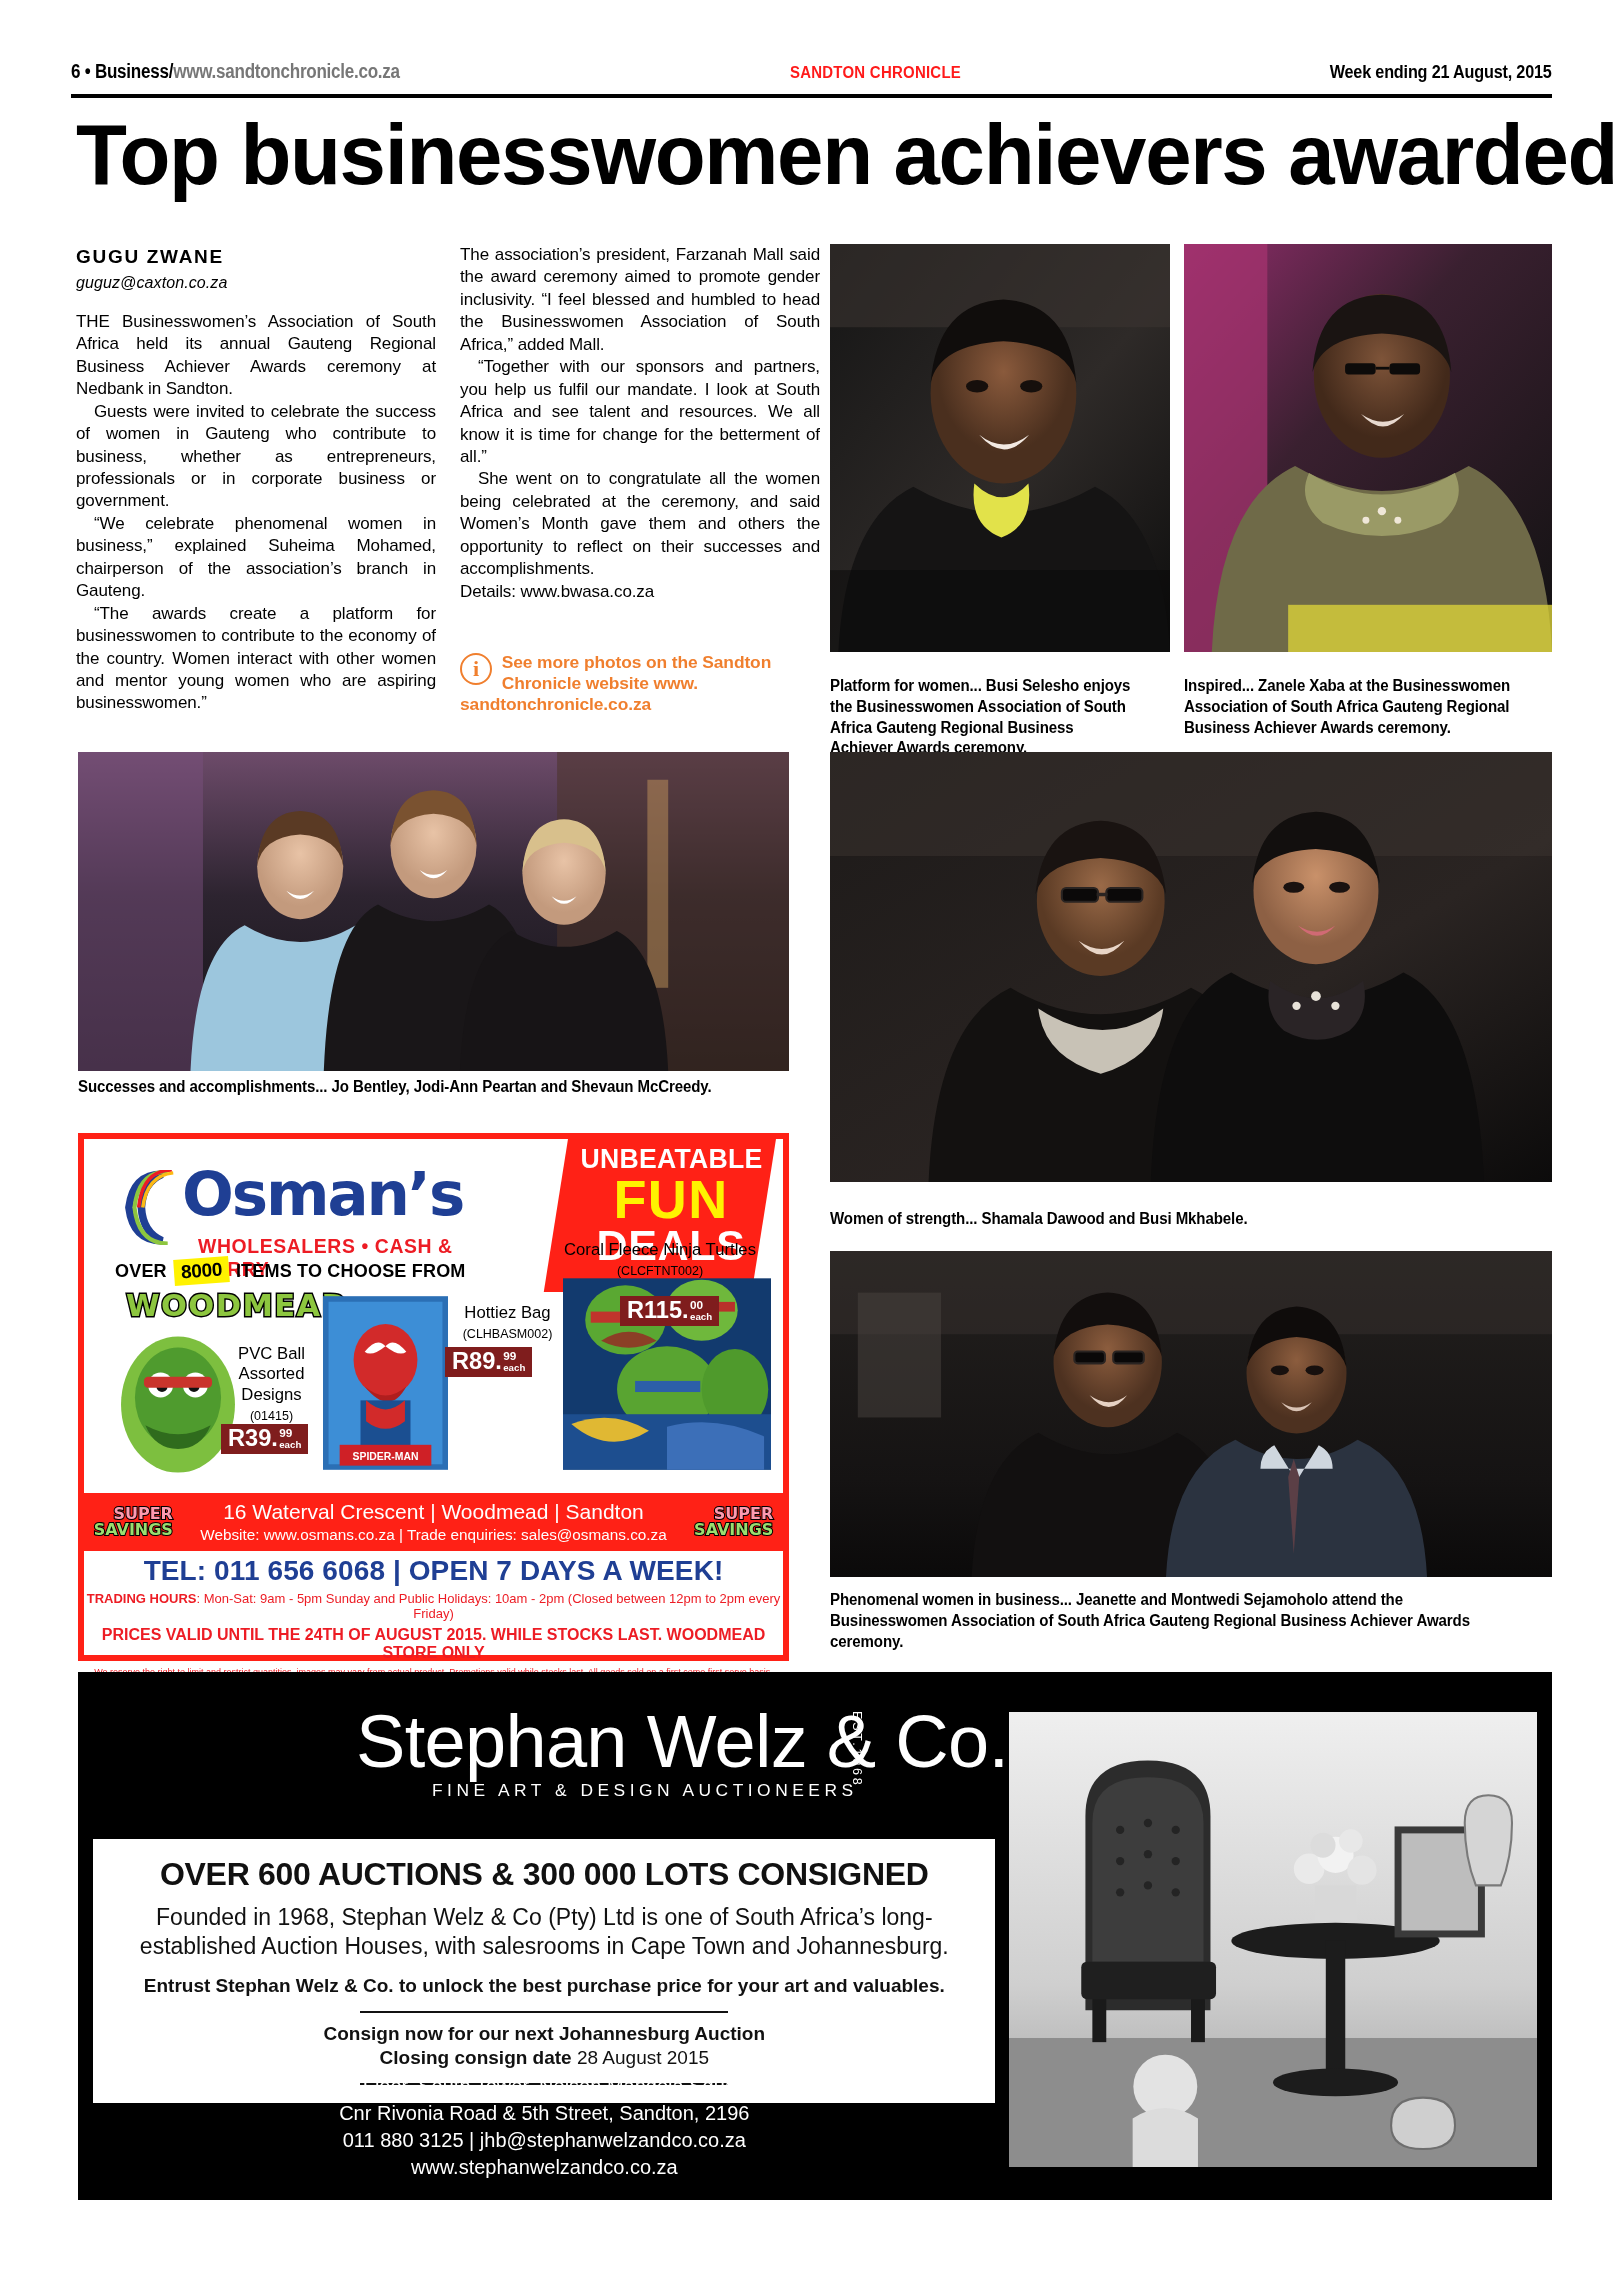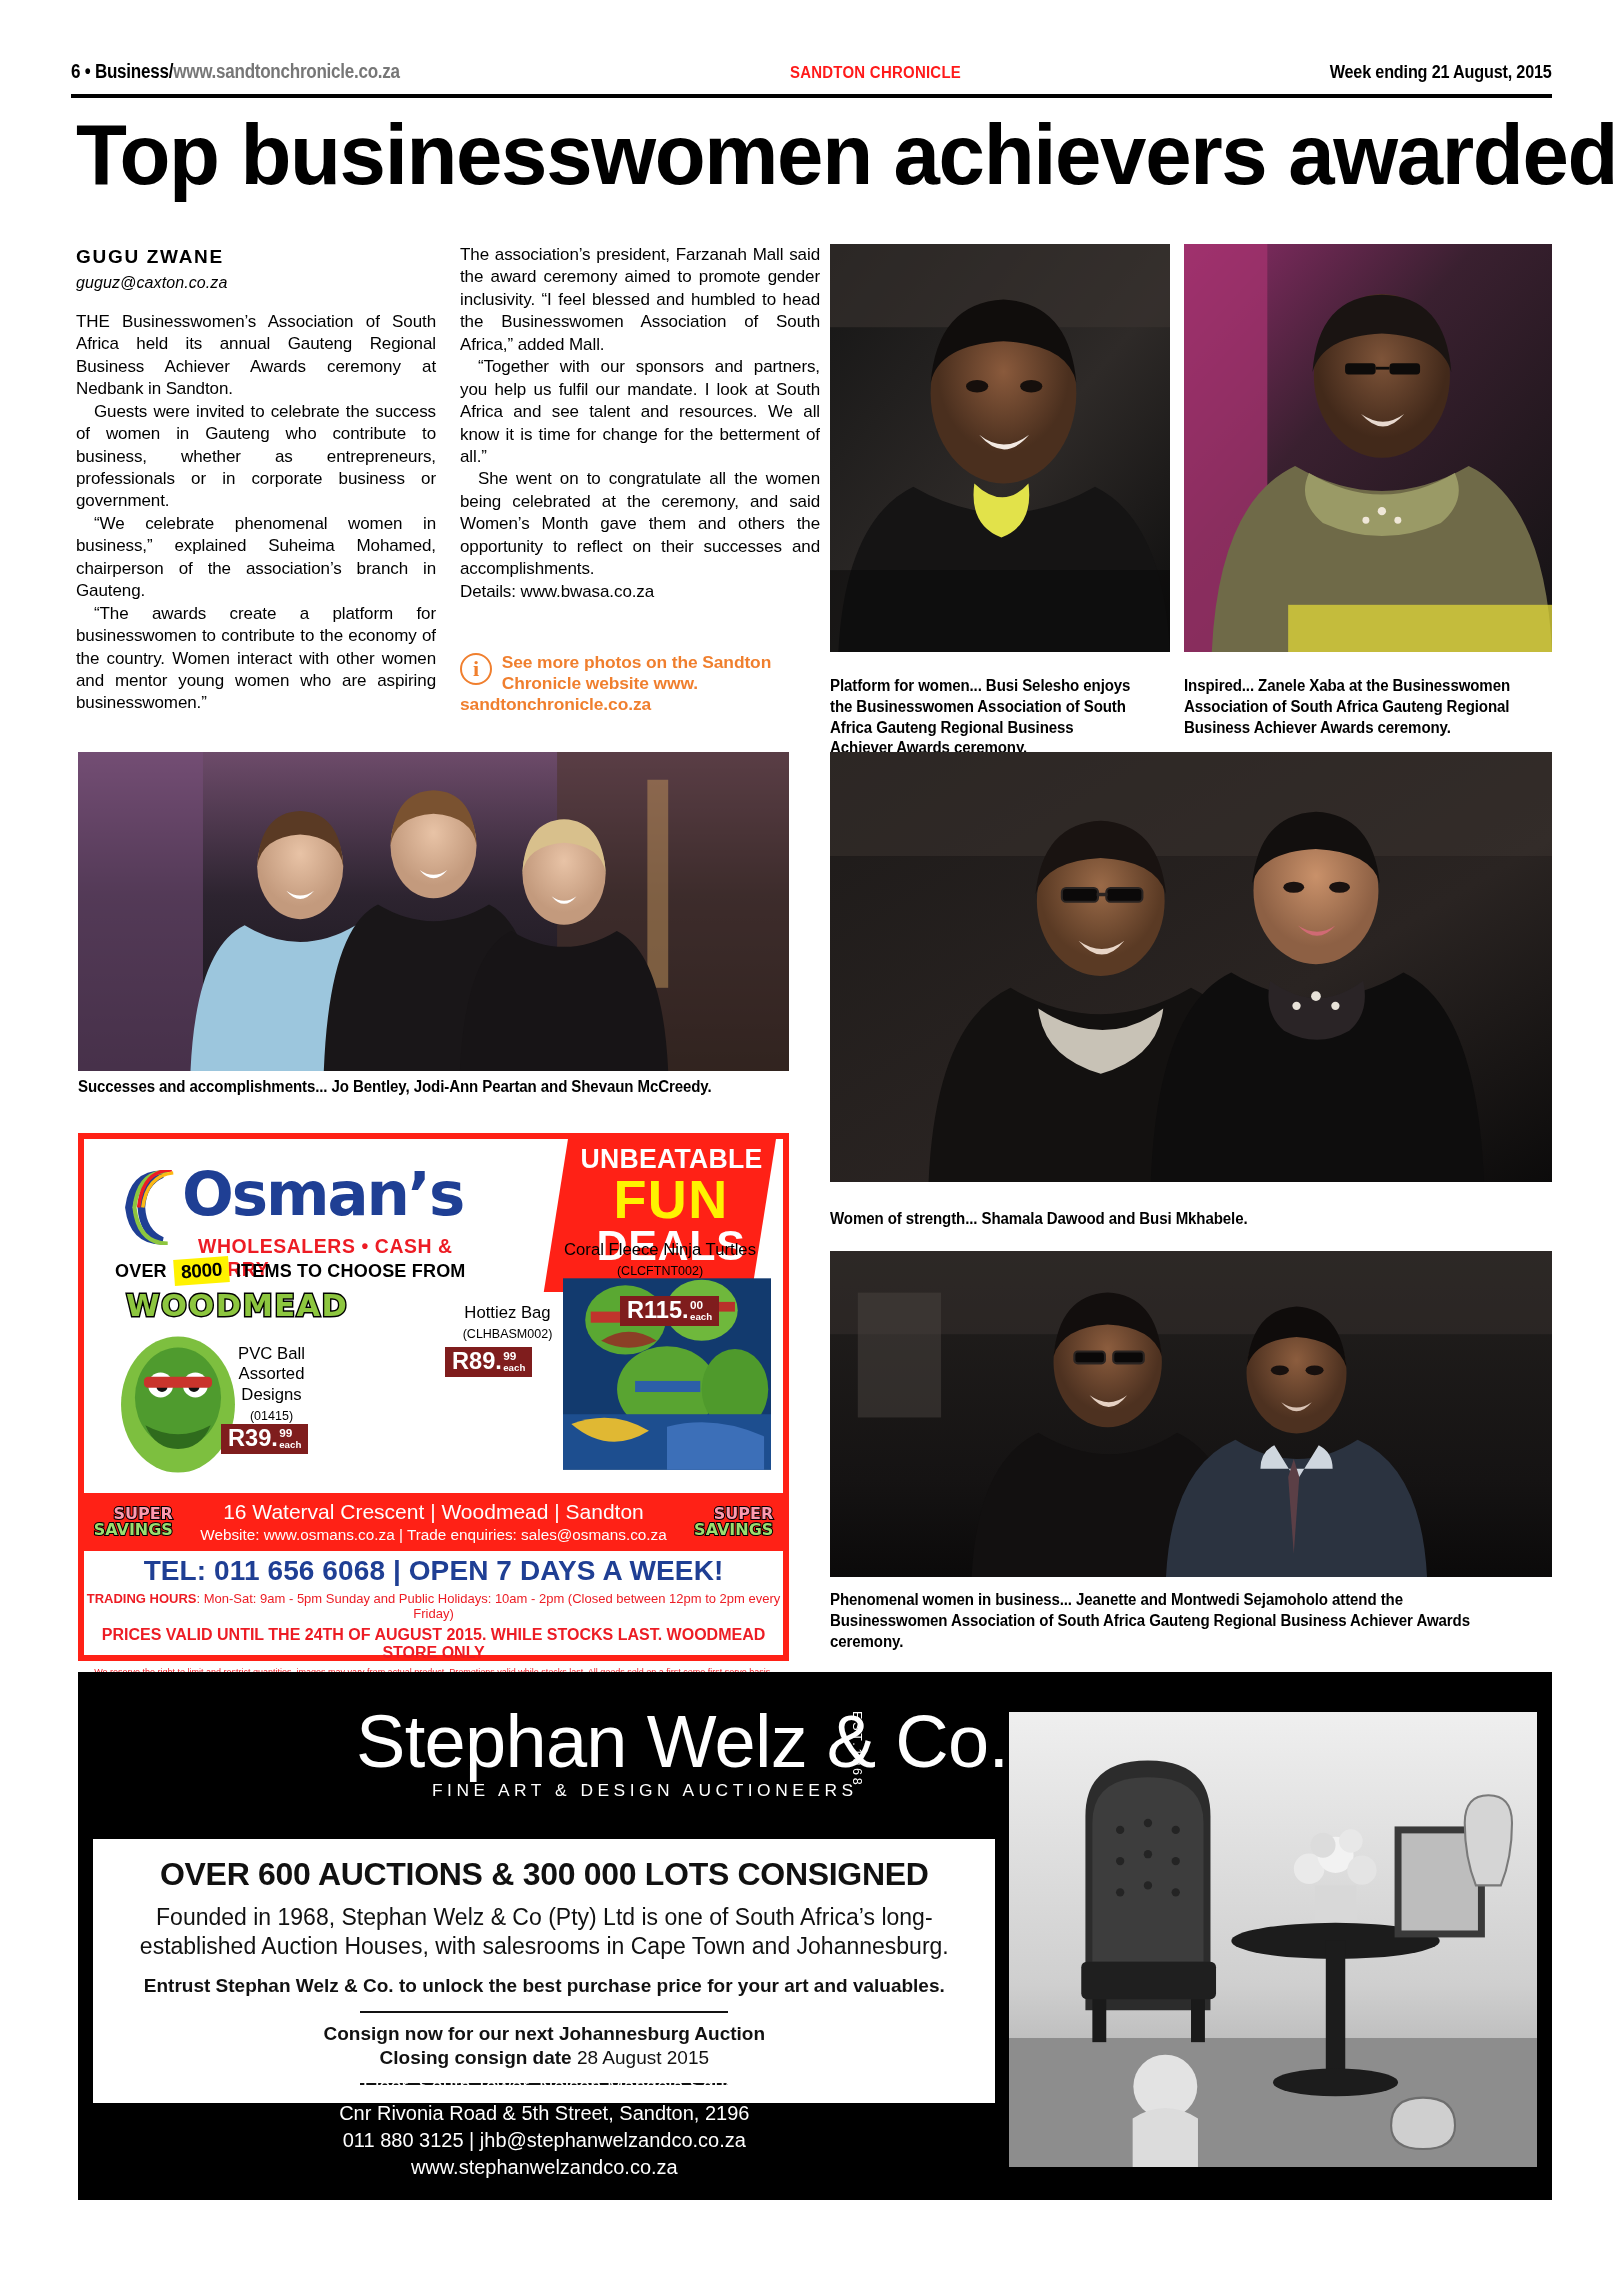--- a/index.html
+++ b/index.html
@@ -503,20 +503,34 @@
       </div>
       <div class="prod-label" style="left:139px; top:205px; width:97px;">
         <span>PVC Ball Assorted Designs</span><br>
         <span class="prod-code">(01415)</span>
       </div>
       <div class="pricetag" style="left:137px; top:279px;margin-top:6px;">
         <span class="big">R39.</span>
         <span class="small"><span>99</span><span class="ea">each</span></span>
       </div>
 
+      <div class="prod-img" style="left:239px; top:157px; width:125px; height:174px;">
+        <svg width="125" height="174" viewBox="0 0 180 250">
+          <rect width="180" height="250" fill="#2b6fb5"></rect>
+          <rect x="8" y="8" width="164" height="234" fill="#3d8ed6"></rect>
+          <ellipse cx="90" cy="92" rx="46" ry="52" fill="#d22a2a"></ellipse>
+          <path d="M60 80 q18 -22 30 -8 q-20 16 -30 8 Z" fill="#fff"></path>
+          <path d="M120 80 q-18 -22 -30 -8 q20 16 30 8 Z" fill="#fff"></path>
+          <path d="M60 130 q30 26 60 0 q-24 44 -60 0 Z" fill="#b01e1e"></path>
+          <rect x="54" y="150" width="72" height="74" fill="#1b4f91"></rect>
+          <path d="M62 150 q28 26 56 0 l0 30 q-28 22 -56 0 Z" fill="#d22a2a"></path>
+          <rect x="24" y="214" width="132" height="30" fill="#cf2026"></rect>
+          <text x="90" y="236" font-size="15" font-family="Liberation Sans, sans-serif" font-weight="bold" fill="#fff" text-anchor="middle">SPIDER-MAN</text>
+        </svg>
+      </div>
       <div class="prod-label" style="left:361px; top:164px; width:125px;">
         <span>Hottiez Bag</span><br>
         <span class="prod-code">(CLHBASM002)</span>
       </div>
       <div class="pricetag" style="left:361px; top:208px;">
         <span class="big">R89.</span>
         <span class="small"><span>99</span><span class="ea">each</span></span>
       </div>
 
       <div class="prod-img" style="left:479px; top:139px; width:208px; height:192px;">

